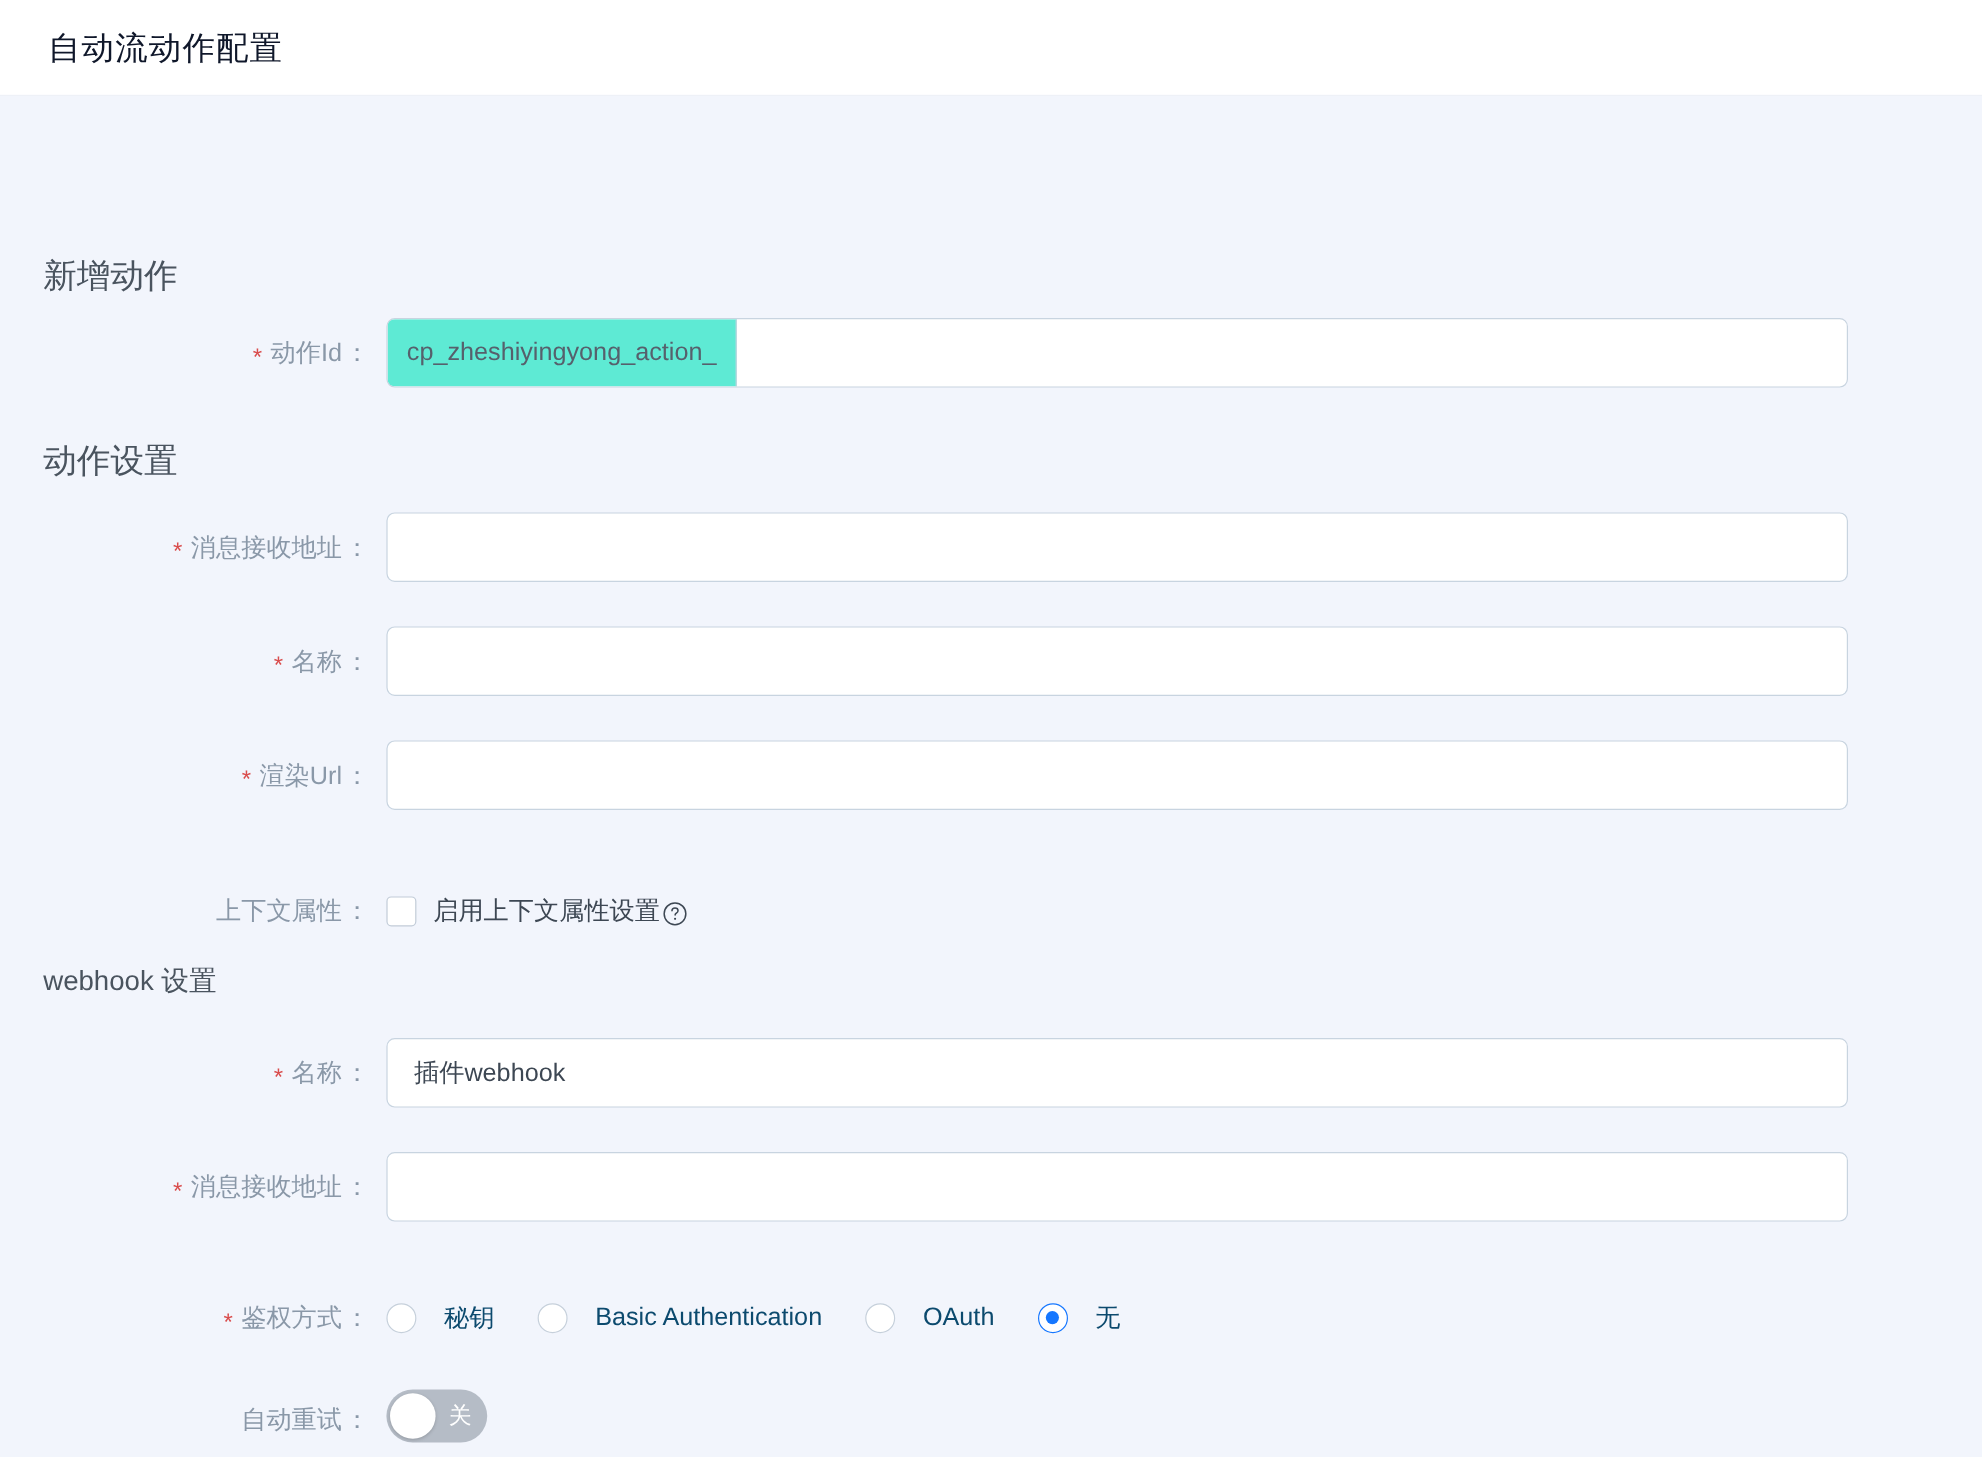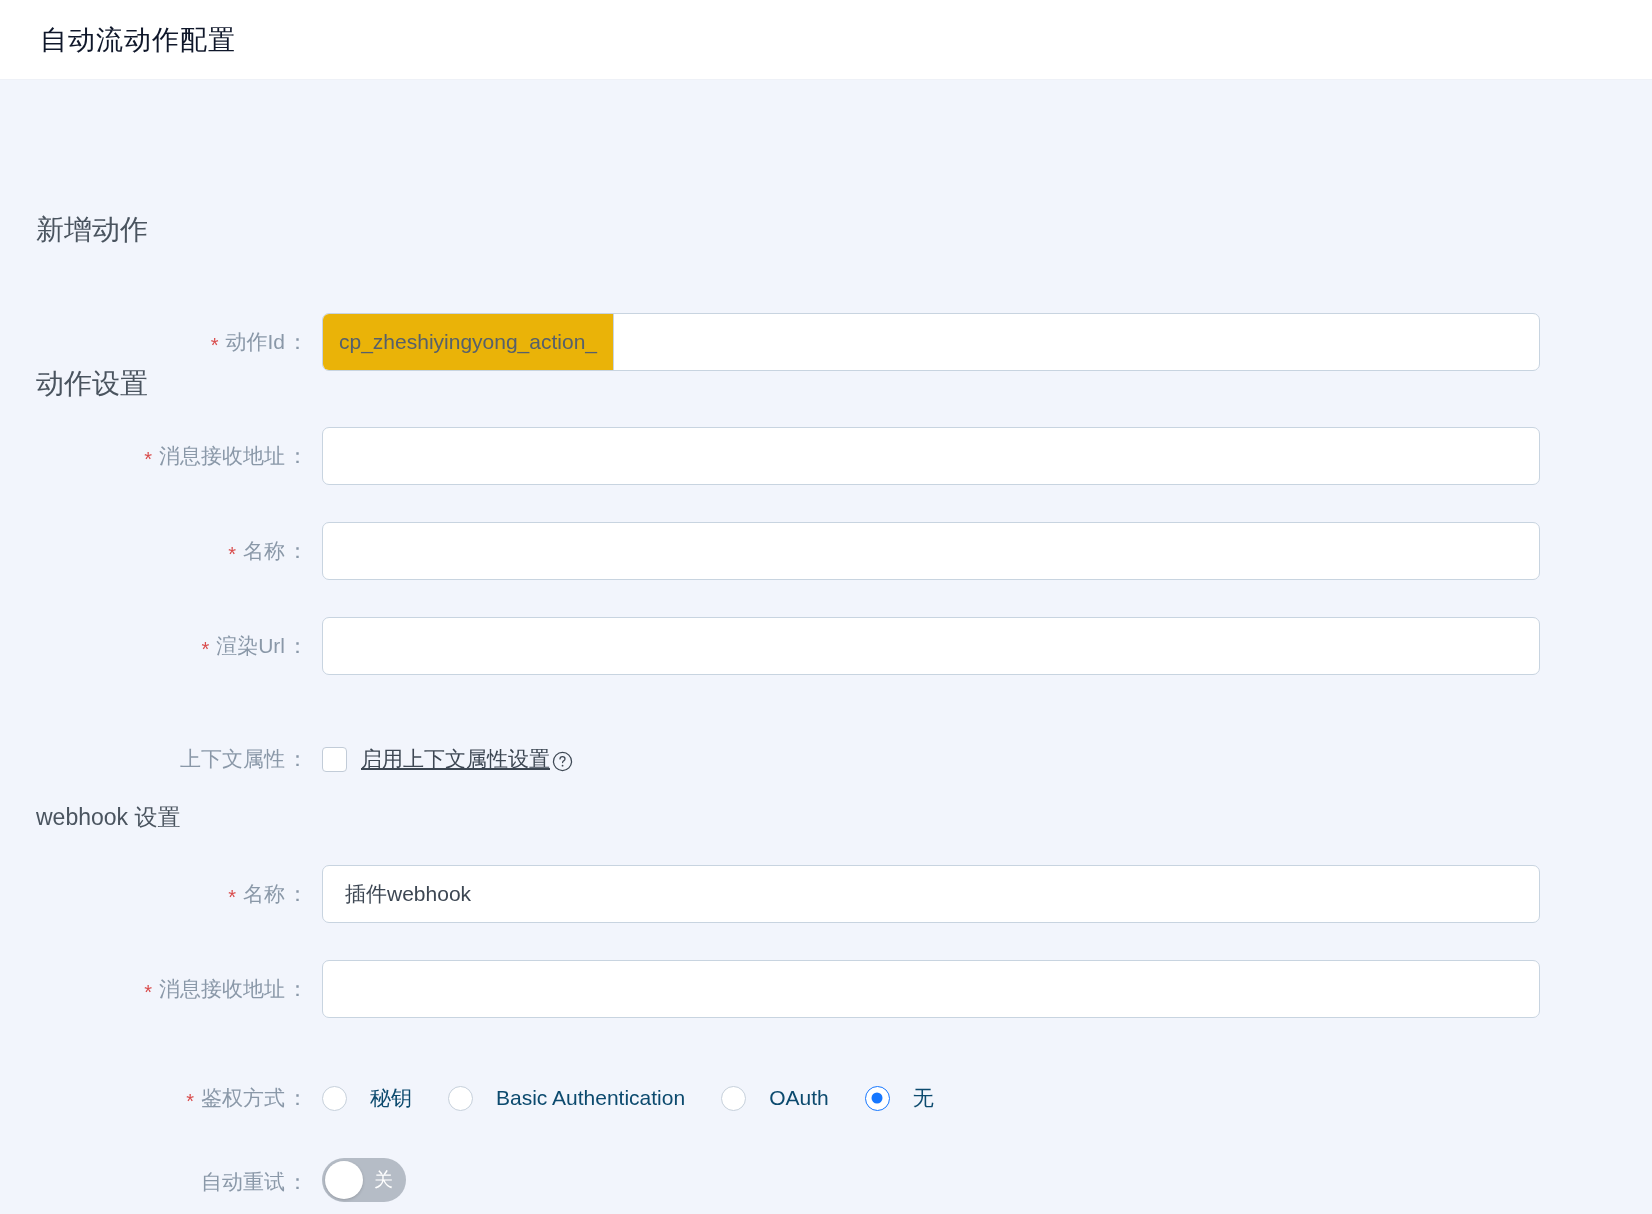--- a/index.html
+++ b/index.html
@@ -97,21 +97,21 @@
   .input-group {
     display: flex;
     width: 1218px;
     height: 58px;
     border: 1px solid #c8d4e0;
     border-radius: 7px;
     background: #ffffff;
     overflow: hidden;
   }
   .input-group .addon {
-    background: #eab308;
+    background: #5eead4;
     border-right: 1px solid #c8d4e0;
     display: flex;
     align-items: center;
     padding: 0 16px;
     font-size: 21px;
     color: #56606c;
     white-space: nowrap;
   }
   .input-group .grp-input {
     flex: 1 1 auto;
@@ -137,21 +137,20 @@
     background: #ffffff;
     display: inline-block;
     flex: 0 0 25px;
   }
   .cb-label {
     font-size: 21px;
     color: #3d4753;
     display: inline-flex;
     align-items: center;
     gap: 2px;
-    text-decoration: underline;
   }
   .help-icon {
     display: inline-block;
     width: 21px; height: 21px;
     position: relative;
     top: 2px;
   }
 
   
   .radio-group {
@@ -219,21 +218,21 @@
 <body>
 
 <div class="page-header">
   <div class="title">自动流动作配置</div>
 </div>
 
 <div class="page-body">
 
   <div class="section-title st-add">新增动作</div>
 
-  <div class="form-row" style="top:185px;margin-top:48px;">
+  <div class="form-row" style="top:185px;">
     <div class="form-label">
       <span class="req">*</span><span>动作Id</span><span class="colon">：</span>
     </div>
     <div class="control">
       <div class="input-group">
         <span class="addon">cp_zheshiyingyong_action_</span>
         <input class="grp-input" type="text" placeholder="" style="">
       </div>
     </div>
   </div>

